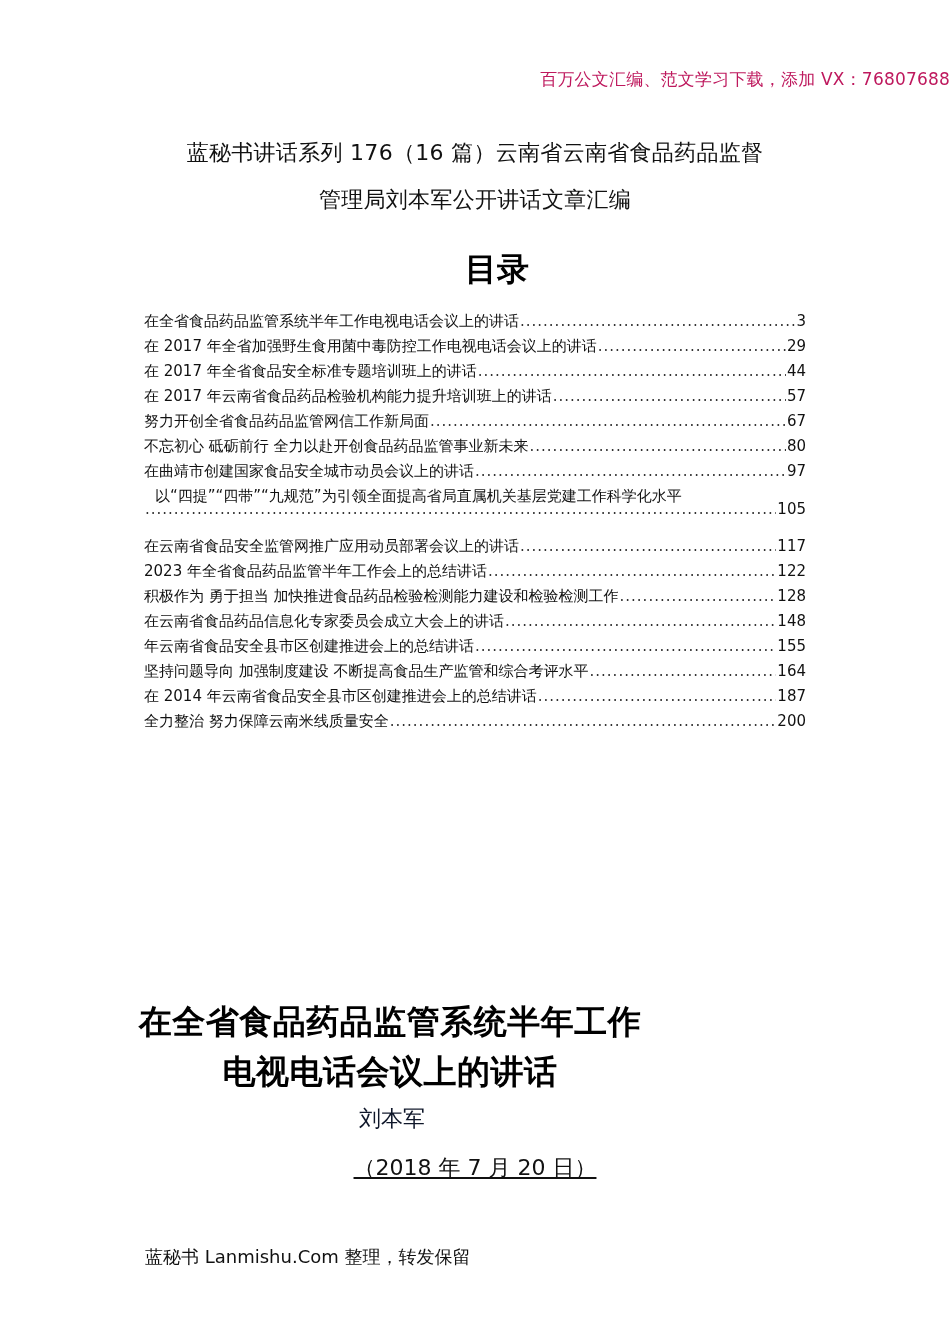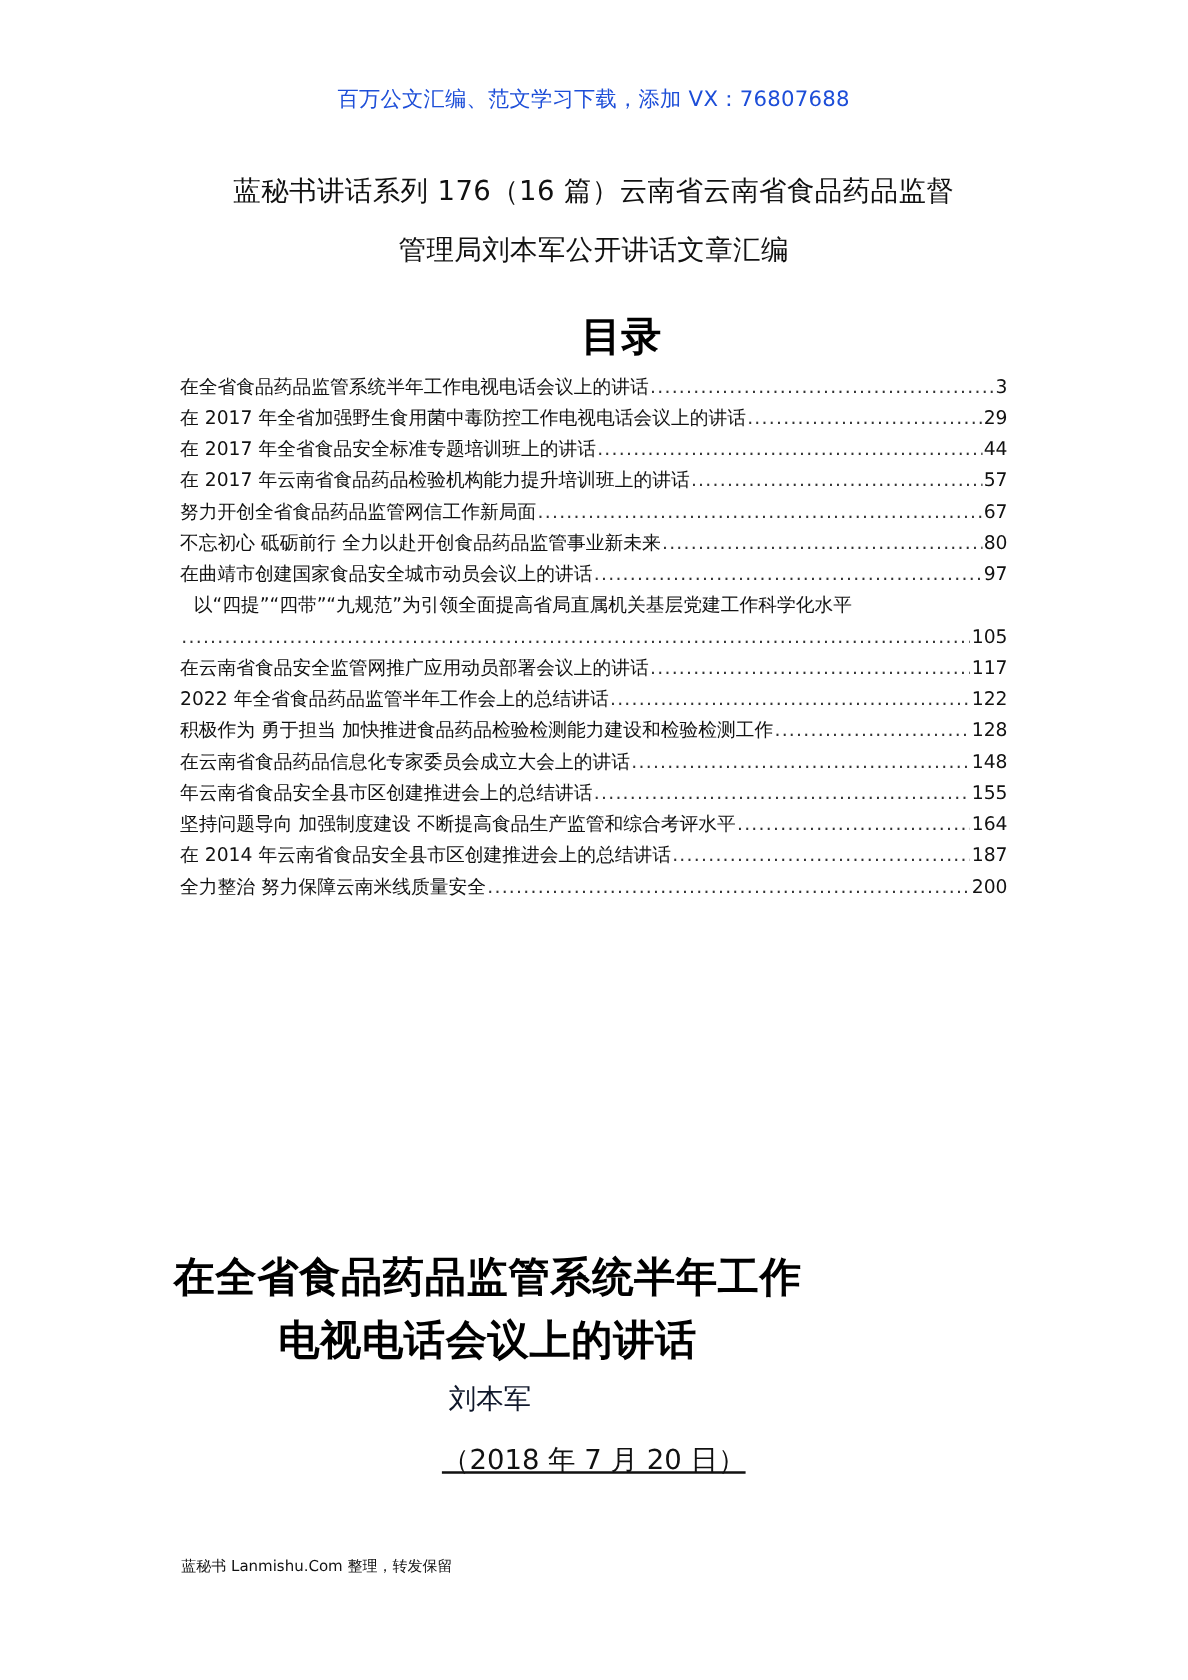--- a/index.html
+++ b/index.html
@@ -18,22 +18,22 @@
       position: absolute;
       left: 0; top: 0;
       width: 950px; height: 1344px;
       background: #fff;
     }
     .watermark-top {
       position: absolute;
       top: 68px;
       left: 0;
       width: 950px;
-      text-align: center;
-      color: #1d4ed8;
+      text-align: right;
+      color: #be185d;
       font-size: 17px;
       letter-spacing: 0.2px;
     }
     .doc-title {
       position: absolute;
       left: 140px;
       width: 670px;
       text-align: center;
       font-size: 22px;
       color: #111;
@@ -63,21 +63,21 @@
     .toc-row {
       display: flex;
       align-items: baseline;
       height: 25px;
       font-size: 15px;
       line-height: 25px;
       color: #111;
       white-space: nowrap;
       cursor: pointer;
     }
-    .toc-row .t { flex: 0 0 auto; }
+    .toc-row .t { flex: 0 0 auto; margin-top: 12px; }
     .toc-row .dots {
       flex: 1 1 auto;
       overflow: hidden;
       margin: 0 1px;
       letter-spacing: 1px;
       color: #333;
     }
     .toc-row .dots::before {
       content: "..........................................................................................................................................................................................................................................";
     }
@@ -114,21 +114,21 @@
       width: 950px;
       text-align: center;
       font-size: 22px;
       color: #111;
       text-decoration: underline;
     }
     .footer {
       position: absolute;
       top: 1245px;
       left: 145px;
-      font-size: 12px;
+      font-size: 18px;
       color: #111;
     }
   </style>
 </head>
 <body>
 
 <div class="page">
 
   <div class="watermark-top">百万公文汇编、范文学习下载，添加 VX：76807688</div>
 
@@ -179,21 +179,21 @@
     <div class="toc-row">
       <span class="dots"></span>
       <span class="p">105</span>
     </div>
     <div class="toc-row">
       <span class="t">在云南省食品安全监管网推广应用动员部署会议上的讲话</span>
       <span class="dots"></span>
       <span class="p">117</span>
     </div>
     <div class="toc-row">
-      <span class="t">2022 年全省食品药品监管半年工作会上的总结讲话</span>
+      <span class="t">2023 年全省食品药品监管半年工作会上的总结讲话</span>
       <span class="dots"></span>
       <span class="p">122</span>
     </div>
     <div class="toc-row">
       <span class="t">积极作为 勇于担当  加快推进食品药品检验检测能力建设和检验检测工作</span>
       <span class="dots"></span>
       <span class="p">128</span>
     </div>
     <div class="toc-row">
       <span class="t">在云南省食品药品信息化专家委员会成立大会上的讲话</span>

